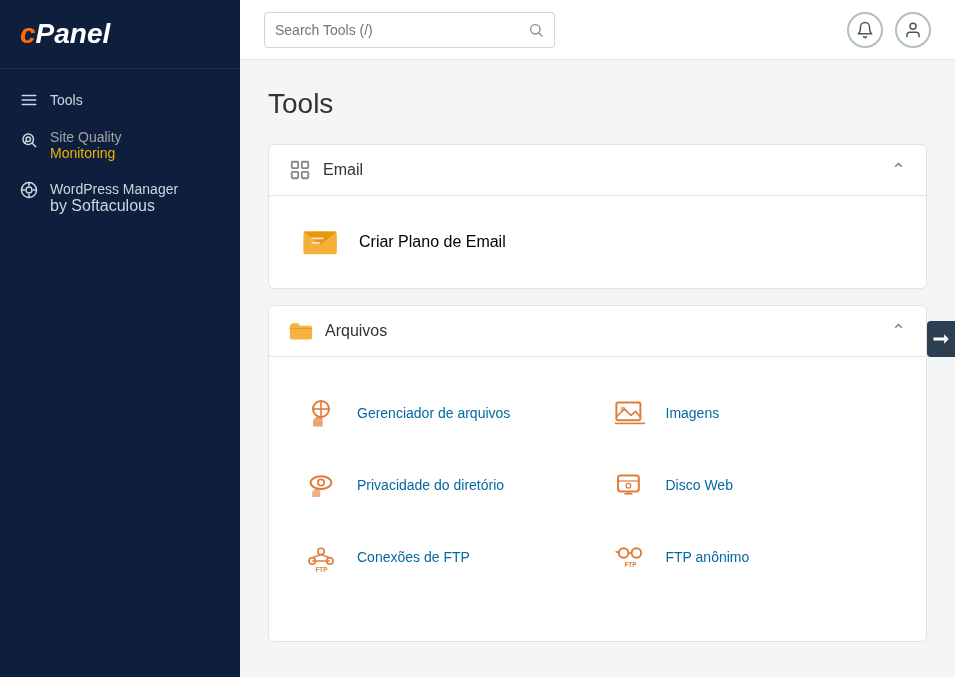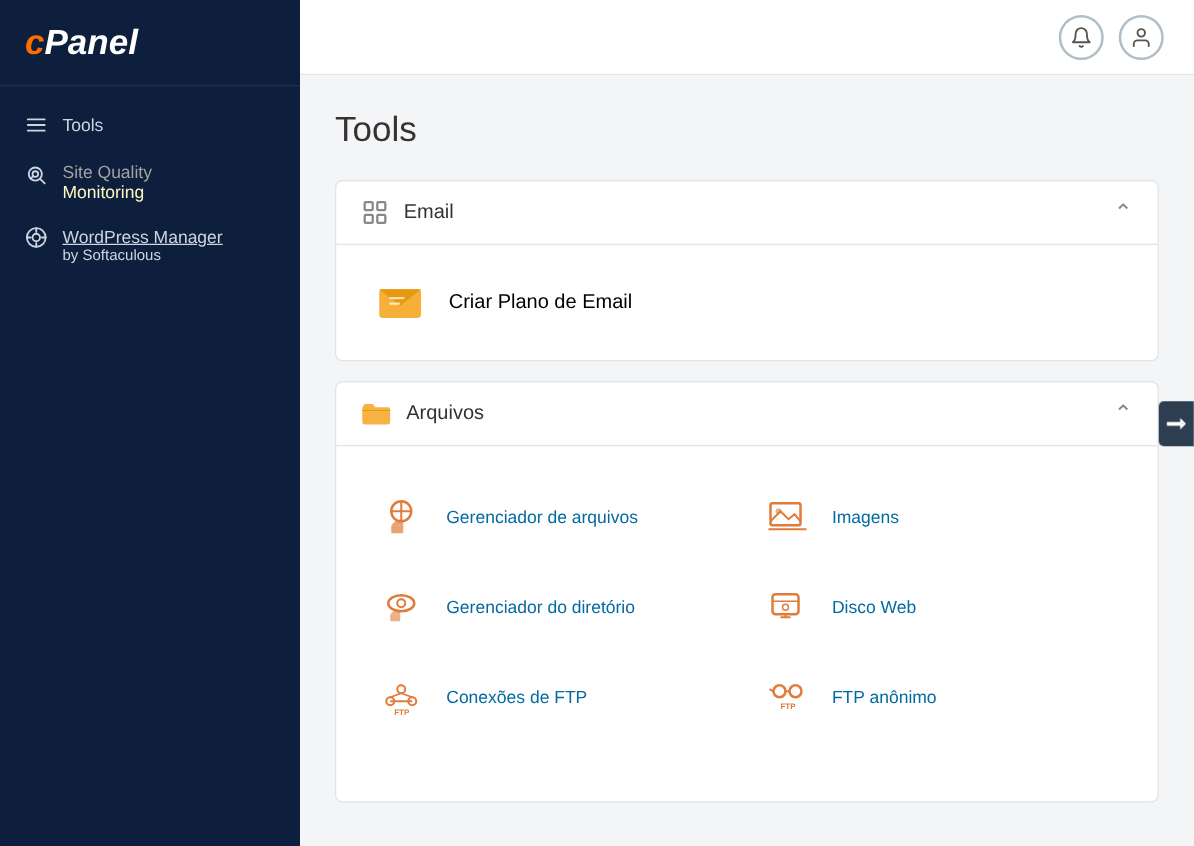--- a/index.html
+++ b/index.html
@@ -40,25 +40,25 @@
       font-size: 14px;
       gap: 10px;
       transition: background 0.15s;
     }
     .sidebar-item .icon { display: flex; align-items: center; min-width: 20px; }
     .sidebar-item-tools .icon svg { stroke: #cdd5e0; }
     .sidebar-item-sqm { flex-wrap: wrap; align-items: flex-start; }
     .sidebar-item-sqm .icon { margin-top: 2px; }
     .sidebar-item-sqm .label-wrap { display: flex; flex-direction: column; }
     .sidebar-item-sqm .label-wrap span:first-child { font-size: 14px; color: #a3a3a3; }
-    .sidebar-item-sqm .label-wrap span:last-child { font-size: 14px; color: #fef9c3; }
+    .sidebar-item-sqm .label-wrap span:last-child { font-size: 14px; color: #eab308; }
     .sidebar-item-wp { flex-wrap: wrap; align-items: flex-start; }
     .sidebar-item-wp .label-wrap { display: flex; flex-direction: column; }
-    .sidebar-item-wp .label-wrap span:first-child { font-size: 14px; color: #cdd5e0; text-decoration: underline; }
-    .sidebar-item-wp .label-wrap span:last-child { font-size: 12px; color: #cdd5e0; }
+    .sidebar-item-wp .label-wrap span:first-child { font-size: 14px; color: #cdd5e0; }
+    .sidebar-item-wp .label-wrap span:last-child { font-size: 16px; color: #cdd5e0; }
 
     
     #main {
       flex: 1;
       display: flex;
       flex-direction: column;
       height: 677px;
       overflow: hidden;
     }
 
@@ -266,20 +266,29 @@
         <span>WordPress Manager</span>
         <span>by Softaculous</span>
       </div>
     </div>
   </nav>
 </div>
 
 <div id="main">
 
   <div id="header">
+    <div class="search-bar">
+      <input type="text" placeholder="Search Tools (/)" style="">
+      <button class="search-icon-btn">
+        <svg width="16" height="16" viewBox="0 0 24 24" fill="none" stroke="#888" stroke-width="2" stroke-linecap="round">
+          <circle cx="11" cy="11" r="7"></circle>
+            <line x1="21" y1="21" x2="16.65" y2="16.65"></line>
+        </svg>
+      </button>
+    </div>
     <div class="header-spacer"></div>
     <button class="header-btn">
       <svg width="18" height="18" viewBox="0 0 24 24" fill="none" stroke="#555" stroke-width="2" stroke-linecap="round" stroke-linejoin="round">
         <path d="M18 8A6 6 0 0 0 6 8c0 7-3 9-3 9h18s-3-2-3-9"></path>
         <path d="M13.73 21a2 2 0 0 1-3.46 0"></path>
       </svg>
     </button>
     <button class="header-btn">
       <svg width="18" height="18" viewBox="0 0 24 24" fill="none" stroke="#555" stroke-width="2" stroke-linecap="round" stroke-linejoin="round">
         <path d="M20 21v-2a4 4 0 0 0-4-4H8a4 4 0 0 0-4 4v2"></path>
@@ -368,21 +377,21 @@
             <div class="tool-icon">
               <svg width="40" height="40" viewBox="0 0 50 50">
 
                 <ellipse cx="25" cy="22" rx="13" ry="8" fill="none" stroke="#e07b39" stroke-width="2.5"></ellipse>
                 <circle cx="25" cy="22" r="4" fill="none" stroke="#e07b39" stroke-width="2"></circle>
 
                 <rect x="14" y="33" width="10" height="7" rx="1" fill="#e07b39" opacity="0.6"></rect>
                 <path d="M14 33 L17 30 L24 30 L24 33Z" fill="#e07b39" opacity="0.6"></path>
               </svg>
             </div>
-            <span class="tool-label">Gerenciador do diretório</span>
+            <span class="tool-label">Privacidade do diretório</span>
           </div>
 
 
           <div class="tool-item">
             <div class="tool-icon">
               <svg width="40" height="40" viewBox="0 0 50 50">
                 <rect x="10" y="13" width="26" height="20" rx="3" fill="none" stroke="#e07b39" stroke-width="2.5"></rect>
                 <line x1="10" y1="20" x2="36" y2="20" stroke="#e07b39" stroke-width="1.5"></line>
                 <circle cx="23" cy="26" r="3" fill="none" stroke="#e07b39" stroke-width="1.5"></circle>
                 <line x1="18" y1="36" x2="28" y2="36" stroke="#e07b39" stroke-width="2"></line>

